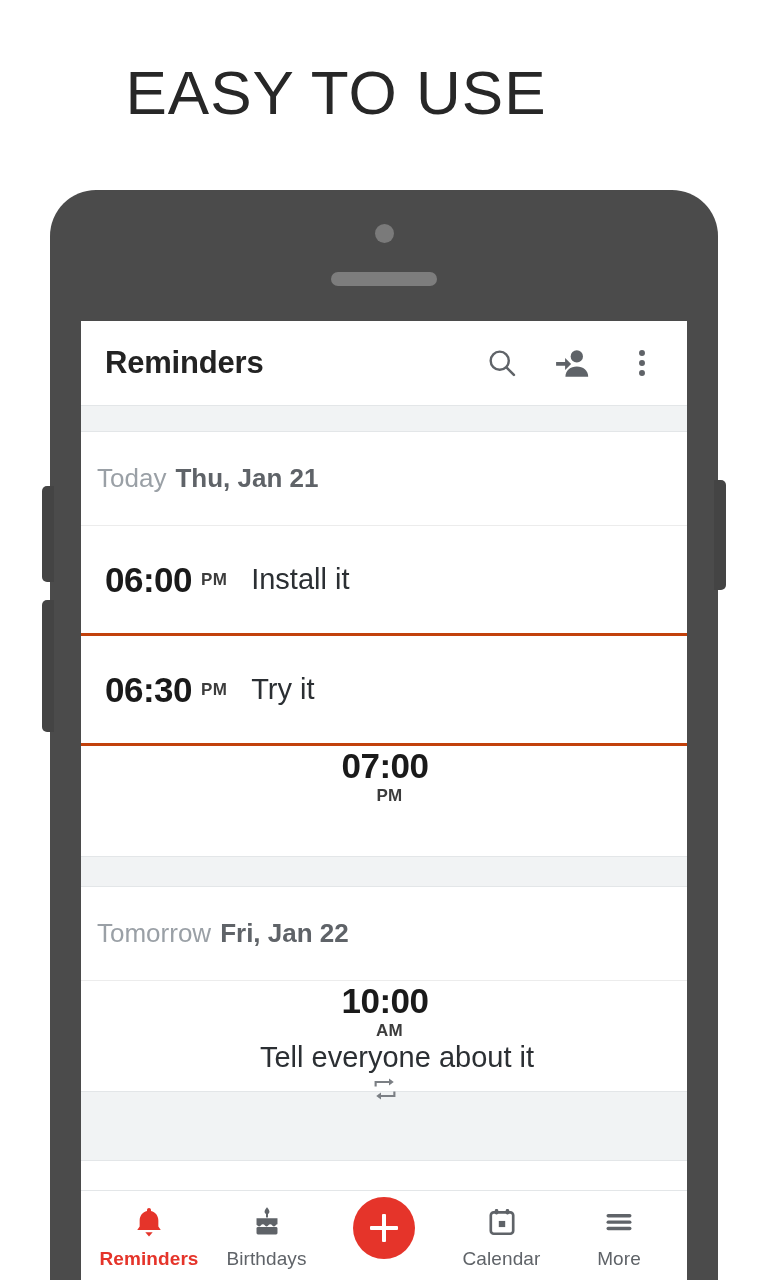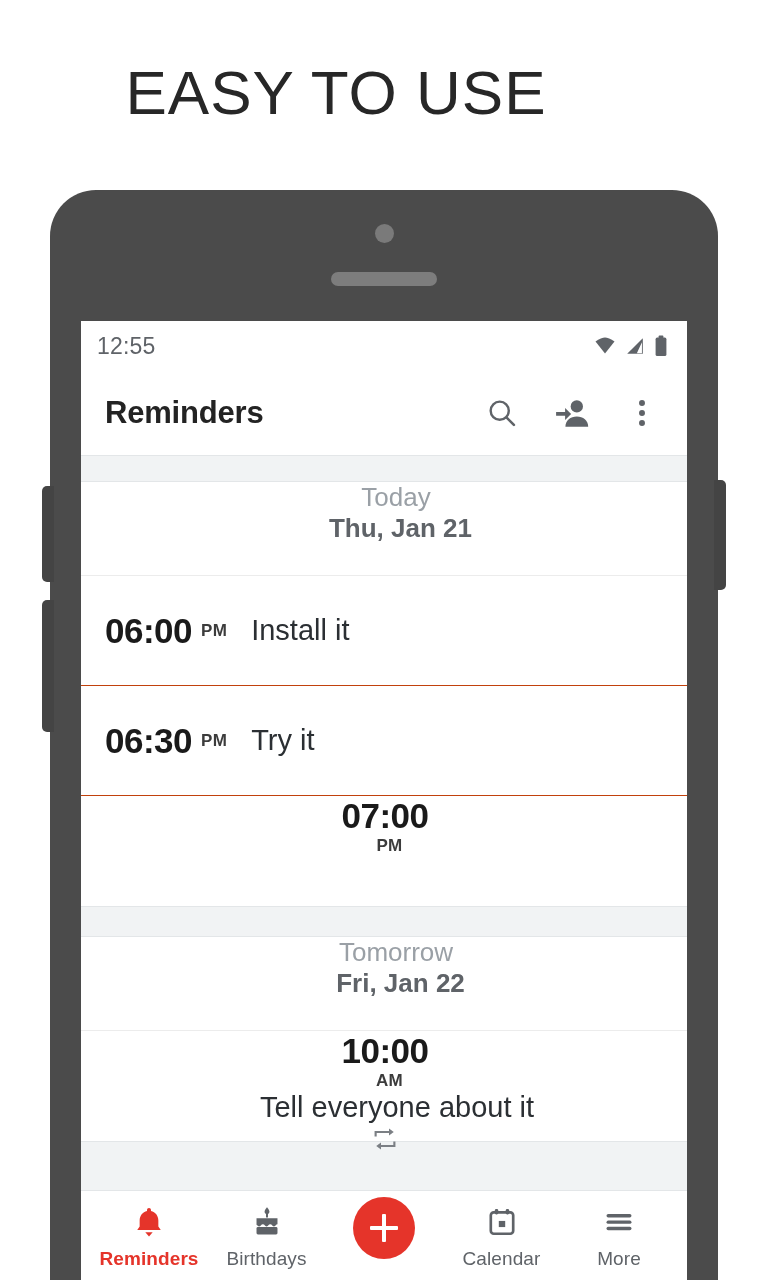--- a/index.html
+++ b/index.html
@@ -144,45 +144,44 @@
   }
   .band-top    { height: 27px; }
   .band-middle { height: 31px; }
   .band-bottom { height: 70px; }
 
   
   .section-head {
     height: 94px;
     display: flex;
     align-items: center;
-    padding-left: 24px;
+    padding-left: 16px;
     border-bottom: 1px solid #ececec;
     background: #ffffff;
-    flex-direction: column;
   }
   .sec-rel {
     font-size: 26px;
     color: #9aa0a6;
     font-weight: 400;
   }
   .sec-date {
     font-size: 26px;
     color: #5f6368;
     font-weight: 700;
     margin-left: 9px;
     text-align: center;
   }
 
   
   .row {
     height: 110px;
     display: flex;
     align-items: center;
     padding: 0 22px 0 24px;
-    border-bottom: 1px solid #c2410c;
+    border-bottom: 3px solid #c2410c;
     background: #ffffff;
   }
   .row.last { border-bottom: none; flex-direction: column; }
   .r-time {
     font-size: 35px;
     font-weight: 700;
     color: #1a1a1a;
     letter-spacing: -0.5px;
   }
   .r-mer {
@@ -268,36 +267,20 @@
 
     <div class="cam-dot"></div>
     <div class="speaker"></div>
 
     <div class="side-btn btn-left-a"></div>
     <div class="side-btn btn-left-b"></div>
     <div class="side-btn btn-right-a"></div>
 
     <div class="screen">
 
-      <div class="statusbar">
-        <div class="status-time">12:55</div>
-        <div class="status-icons">
-          <svg width="24" height="24" viewBox="0 0 24 24">
-            <path d="M2.5 7.5 C6 4.6 10 3.4 12 3.4 C14 3.4 18 4.6 21.5 7.5 L12 19.5 Z" fill="#5f6368"></path>
-          </svg>
-          <svg width="22" height="22" viewBox="0 0 24 24">
-            <path d="M3.5 20.5 L20.5 20.5 L20.5 3.5 Z" fill="#5f6368"></path>
-            <path d="M14 20 L19.6 20 L19.6 8 Z" fill="#ffffff"></path>
-          </svg>
-          <svg width="16" height="24" viewBox="0 0 14 24">
-            <rect x="4.6" y="1.6" width="4.8" height="2.6" rx="0.8" fill="#5f6368"></rect>
-            <rect x="1.6" y="3.6" width="10.8" height="18.4" rx="1.6" fill="#5f6368"></rect>
-          </svg>
-        </div>
-      </div>
 
       <div class="appbar">
         <div class="appbar-title">Reminders</div>
         <div class="appbar-actions">
           <div class="icon-btn">
             <svg width="34" height="34" viewBox="0 0 24 24">
               <circle cx="10.4" cy="10.4" r="6.4" fill="none" stroke="#5f6368" stroke-width="1.7"></circle>
               <line x1="15.3" y1="15.3" x2="20.4" y2="20.4" stroke="#5f6368" stroke-width="1.8" stroke-linecap="round"></line>
             </svg>
           </div>

